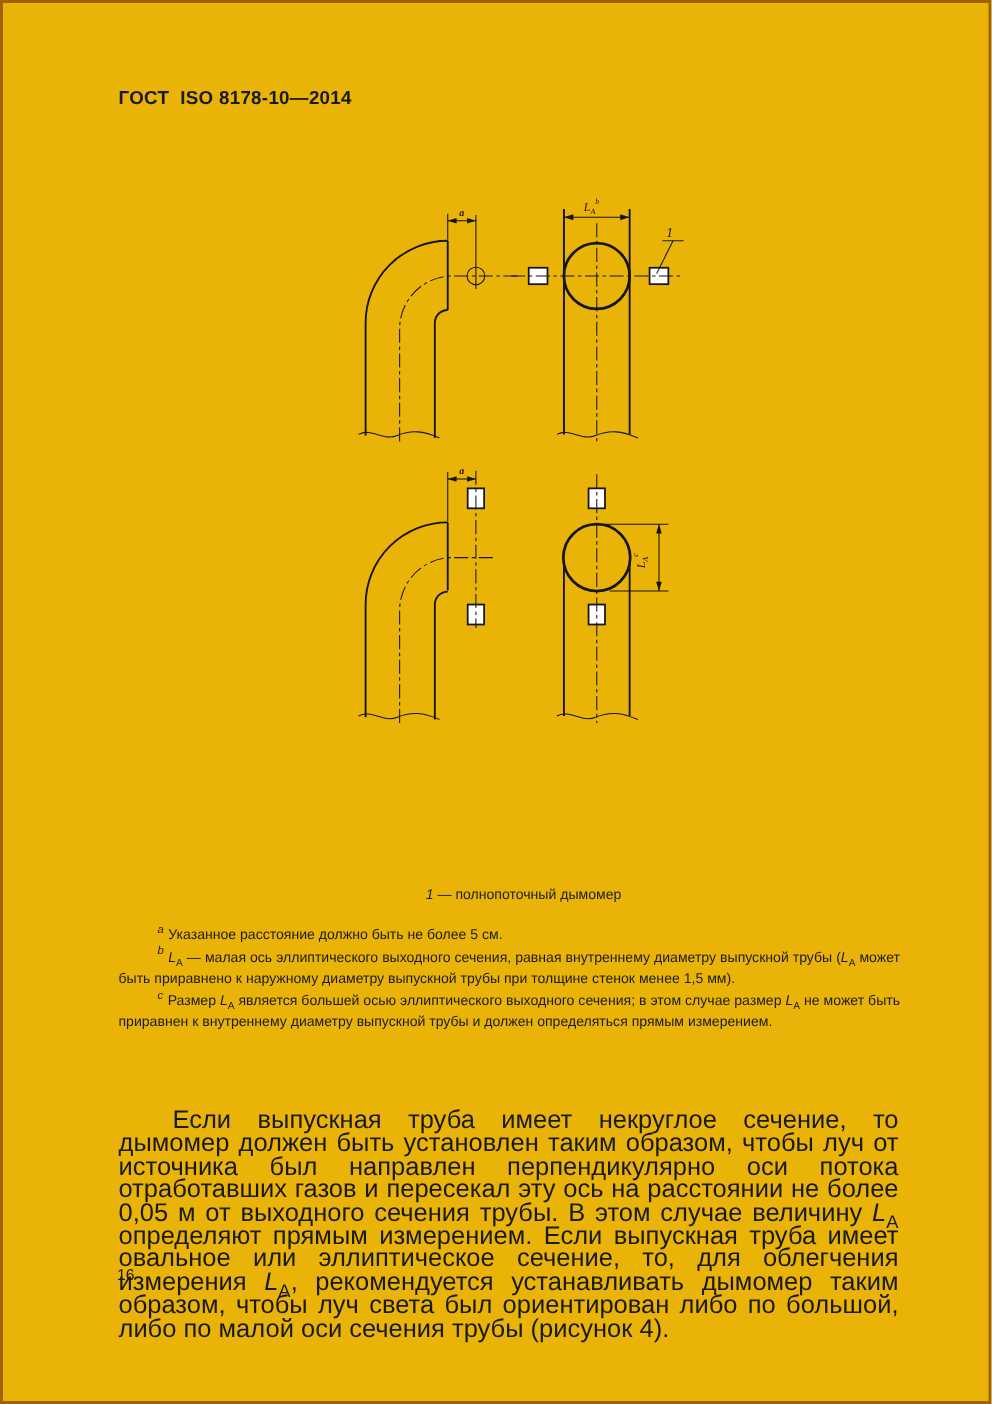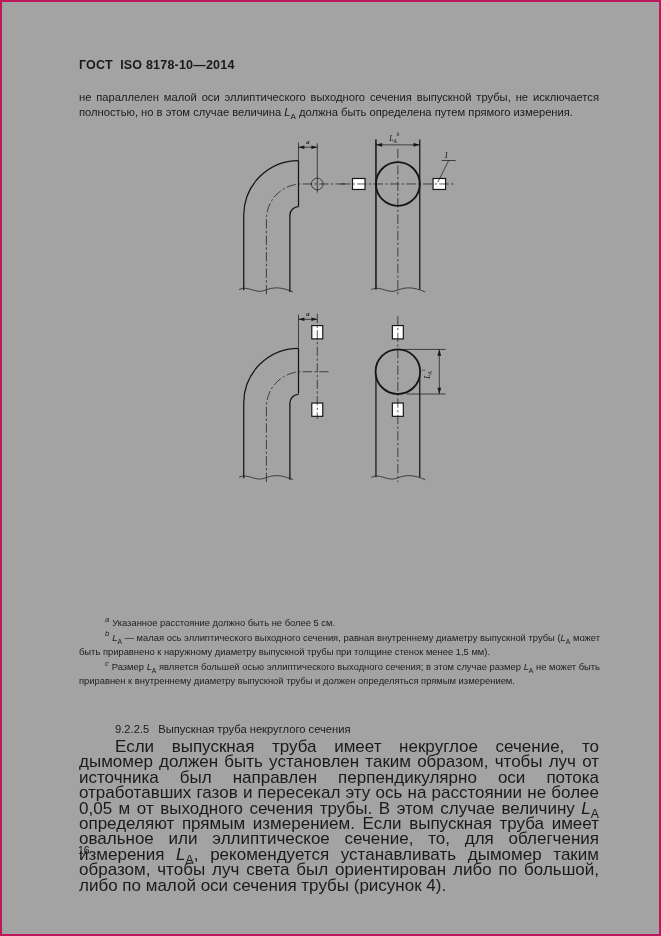--- a/index.html
+++ b/index.html
@@ -1,20 +1,20 @@
 <!DOCTYPE html>
 <html><head>
 <meta charset="utf-8">
 <style>
   html,body{margin:0;padding:0;background:#e8e8e8;}
   .page{
     position:relative;
     width:661px;height:936px;
-    background:#a3a3a3;
-    border:2px solid #be185d;
+    background:#eab308;
+    border:2px solid #a16207;
     box-sizing:border-box;
     font-family:"Liberation Sans",sans-serif;
     color:#1a1a1a;
     overflow:hidden;
   }
   .abs{position:absolute;}
   .header{left:77px;top:56px;font-size:12.5px;font-weight:bold;letter-spacing:.2px;}
   .intro{left:77px;top:88px;width:520px;font-size:11.2px;line-height:15px;text-align:justify;margin:0;}
   .fig-svg{left:150px;top:128px;}
   .legend{left:150px;top:588px;width:394px;text-align:center;font-size:9.4px;color:#222;}
@@ -41,21 +41,20 @@
   .latxt{font-family:"Liberation Serif",serif;font-style:italic;font-size:10px;fill:#151515;}
   .callout{font-family:"Liberation Serif",serif;font-style:italic;font-size:11.5px;fill:#151515;}
 </style>
 </head>
 <body>
 
 <div class="page">
 
   <div class="abs header">ГОСТ&nbsp; ISO 8178-10—2014</div>
 
-  <p class="abs intro">не параллелен малой оси эллиптического выходного сечения выпускной трубы, не исключается полностью, но в этом случае величина <i>L</i><sub>A</sub> должна быть определена путем прямого измерения.</p>
 
   <svg class="abs fig-svg" width="390" height="460" viewBox="150 128 390 588" xmlns="http://www.w3.org/2000/svg">
 
     <g>
       <path class="cl" d="M 242,338 V 242 A 45,45 0 0 1 287,197 H 344"></path>
       <path class="w" d="M 213,333 V 237 A 70,70 0 0 1 283,167"></path>
       <path class="w" d="M 272,335 V 237 A 11,11 0 0 1 283,226"></path>
       <path class="w" d="M 283,167 V 226"></path>
       <path class="t" d="M 207,332 C 218,326 228,338 240,333 S 262,329 276,335"></path>
 
@@ -120,29 +119,27 @@
 
       <path class="t" d="M 416,408.5 H 471"></path>
       <path class="t" d="M 421,465.5 H 471"></path>
       <path class="t" d="M 463,408.5 V 465.5"></path>
       <polygon class="arr" points="463,408.5 460.6,416.5 465.4,416.5"></polygon>
       <polygon class="arr" points="463,465.5 460.6,457.5 465.4,457.5"></polygon>
       <text class="latxt" transform="rotate(-90 451 441)" x="446" y="441"><tspan>L</tspan><tspan font-size="6.8" dy="2.5">A</tspan><tspan font-size="6.8" dy="-8.5">c</tspan></text>
     </g>
   </svg>
 
+  <div class="abs legend"><i>1</i> — полнопоточный дымомер</div>
 
   <div class="abs footnotes">
     <p><sup class="fnm">a</sup><span>Указанное расстояние должно быть не более 5 см.</span></p>
     <p><sup class="fnm">b</sup><span><i>L</i><sub>A</sub> — малая ось эллиптического выходного сечения, равная внутреннему диаметру выпускной трубы (<i>L</i><sub>A</sub> может быть приравнено к наружному диаметру выпускной трубы при толщине стенок менее 1,5 мм).</span></p>
     <p><sup class="fnm">c</sup><span>Размер <i>L</i><sub>A</sub> является большей осью эллиптического выходного сечения; в этом случае размер <i>L</i><sub>A</sub> не может быть приравнен к внутреннему диаметру выпускной трубы и должен определяться прямым измерением.</span></p>
   </div>
 
 
-  <div class="abs heading">
-    <span class="num">9.2.2.5</span><span>Выпускная труба некруглого сечения</span>
-  </div>
 
   <p class="abs bodytext">Если выпускная труба имеет некруглое сечение, то дымомер должен быть установлен таким образом, чтобы луч от источника был направлен перпендикулярно оси потока отработавших газов и пересекал эту ось на расстоянии не более 0,05 м от выходного сечения трубы. В этом случае величину <i>L</i><sub>A</sub> определяют прямым измерением. Если выпускная труба имеет овальное или эллиптическое сечение, то, для облегчения измерения <i>L</i><sub>A</sub>, рекомендуется устанавливать дымомер таким образом, чтобы луч света был ориентирован либо по большой, либо по малой оси сечения трубы (рисунок 4).</p>
 
   <div class="abs pagenum">16</div>
 
 </div>
 
 </body></html>

